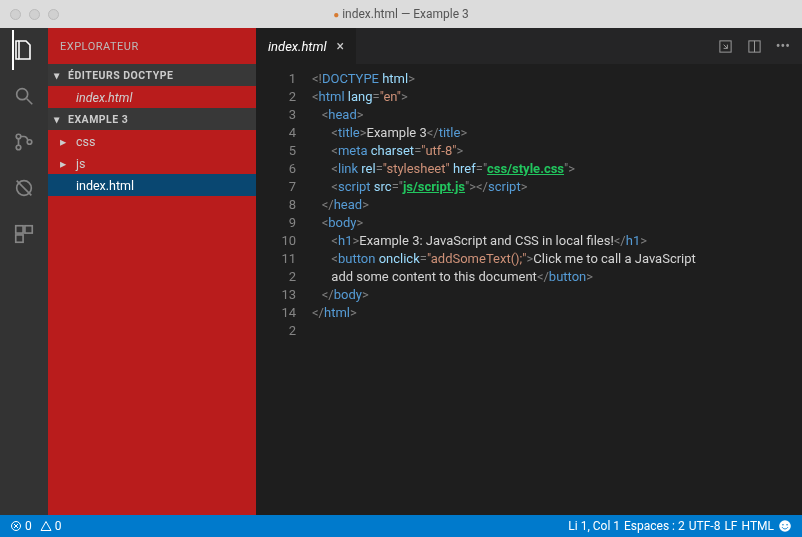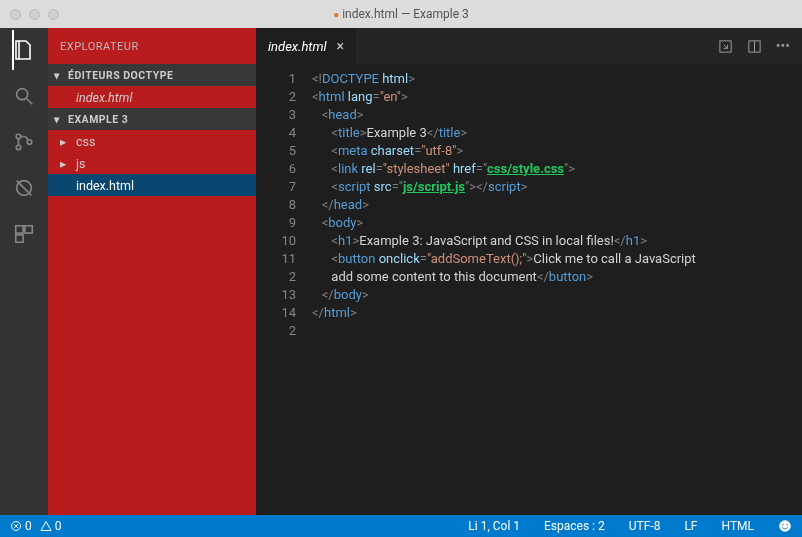--- a/index.html
+++ b/index.html
@@ -34,21 +34,21 @@
 .code-area { flex:1; display:flex; font-family: Menlo, Consolas, monospace; font-size:13px; line-height:18px; overflow:hidden; }
 .gutter { width:56px; text-align:right; color:#858585; padding:6px 16px 0 0; user-select:none; }
 .code { flex:1; padding:6px 0 12px 0; white-space:pre; color:#d4d4d4; overflow:hidden; }
 .t-punc { color:#808080; }
 .t-tag { color:#569cd6; }
 .t-attr { color:#9cdcfe; }
 .t-val { color:#ce9178; }
 .t-link { color:#22c55e; text-decoration:underline;font-weight:bold; }
 .t-txt { color:#d4d4d4; }
 .status { height:22px; background:#007acc; color:#fff; display:flex; align-items:center; font-size:12px; padding:0 10px; gap:8px; }
-.status .right { margin-left:auto; display:flex; gap:24px; align-items:center; }
+.status .right { margin-left:auto; display:flex; gap:4px; align-items:center; }
 .status span { cursor:pointer; }
 svg { display:block; }
 </style>
 </head>
 <body>
 
 <div class="window">
   <div class="titlebar">
     <div class="traffic">
       <div class="dot"></div>

